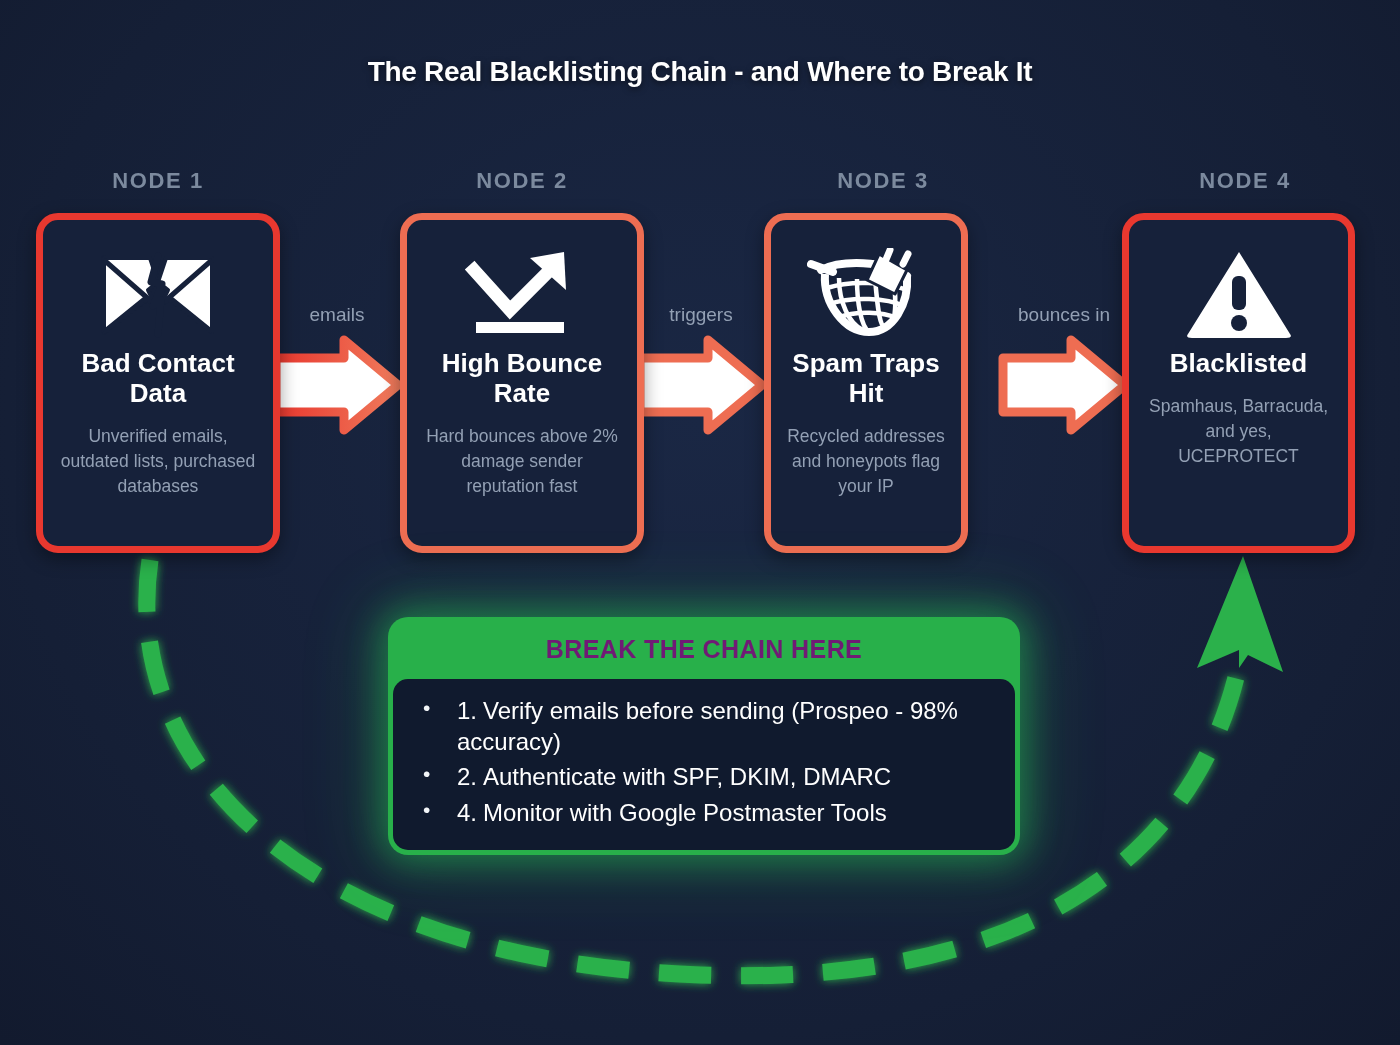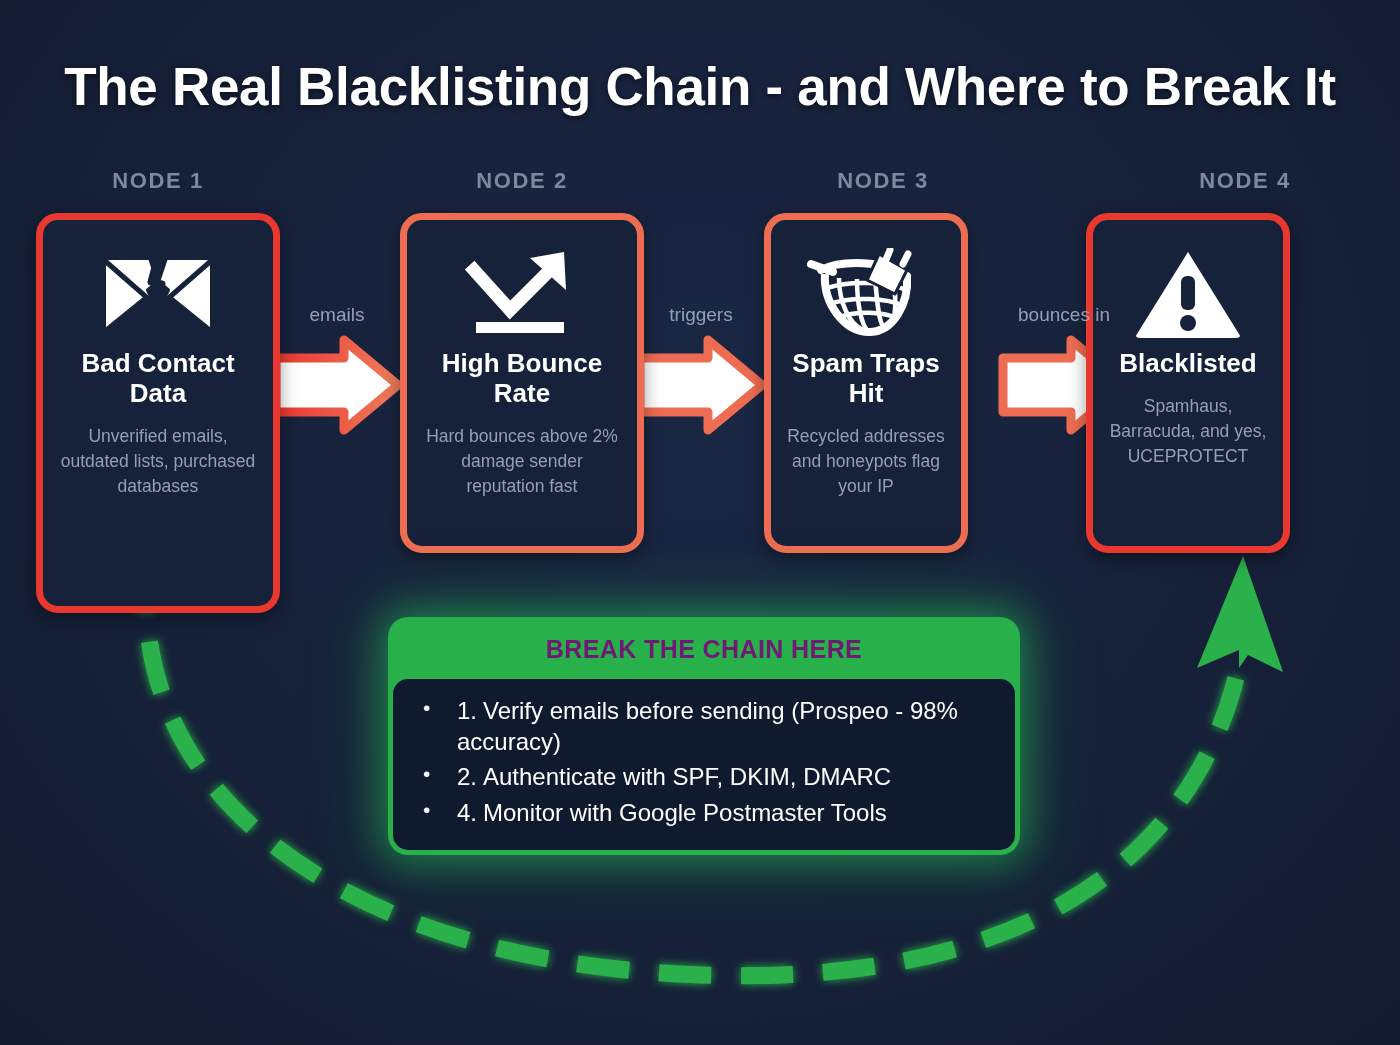--- a/index.html
+++ b/index.html
@@ -25,21 +25,21 @@
     overflow: hidden;
   }
 
   
   #title {
     position: absolute;
     top: 56px;
     left: 0;
     width: 1400px;
     text-align: center;
-    font-size: 53px;
+    font-size: 28px;
     font-weight: bold;
     color: #FFFFFF;
     letter-spacing: -0.3px;
     text-shadow: 0 2px 6px rgba(0,0,0,0.55);
     white-space: nowrap;
   }
 
   
   #overlay {
     position: absolute;
@@ -197,21 +197,21 @@
     <g>
       <path d="M 640,358 L 708,358 L 708,340 L 762,385 L 708,430 L 708,412 L 640,412 Z" fill="#FFFFFF" stroke="#EE6D52" stroke-width="9" stroke-linejoin="round"></path>
     </g>
 
     <g>
       <path d="M 1003,358 L 1071,358 L 1071,340 L 1125,385 L 1071,430 L 1071,412 L 1003,412 Z" fill="#FFFFFF" stroke="#EE6D52" stroke-width="9" stroke-linejoin="round"></path>
     </g>
   </svg>
 
   <div class="node-label" style="left:36px; top:168px; width:244px;">NODE 1</div>
-  <div class="node-box red" style="left:36px; top:213px; width:244px; height:400px;">
+  <div class="node-box red" style="left:36px; top:213px; width:244px; height:340px;">
     <div class="node-icon">
       <svg width="120" height="92" viewBox="0 0 120 92">
 
         <path d="M 6,10 L 52,10 L 60,34 L 50,42 L 57,56 L 48,52 L 6,84 Z" fill="#FFFFFF"></path>
         <path d="M 6,10 L 6,84 L 48,52 Z" fill="#FFFFFF" stroke="#16213A" stroke-width="5" stroke-linejoin="round"></path>
         <path d="M 6,10 L 52,10 L 60,34 L 50,42 L 57,56 L 48,52 L 6,84 Z" fill="#FFFFFF" stroke="#16213A" stroke-width="4" stroke-linejoin="round"></path>
 
         <path d="M 114,10 L 68,10 L 60,34 L 70,42 L 63,56 L 72,52 L 114,84 Z" fill="#FFFFFF" stroke="#16213A" stroke-width="4" stroke-linejoin="round"></path>
 
         <path d="M 6,12 L 54,54 L 66,54 L 114,12" fill="none" stroke="#16213A" stroke-width="5" stroke-linejoin="round"></path>
@@ -259,21 +259,21 @@
 
         <path d="M 72,6 L 100,22 L 88,46 L 60,32 Z" fill="#FFFFFF" stroke="#16213A" stroke-width="3" stroke-linejoin="round"></path>
         <path d="M 83,2 L 78,14 M 101,6 L 96,16" stroke="#FFFFFF" stroke-width="7" stroke-linecap="round"></path>
       </svg>
     </div>
     <div class="node-title">Spam Traps Hit</div>
     <div class="node-desc">Recycled addresses and honeypots flag your IP</div>
   </div>
 
   <div class="node-label" style="left:1126px; top:168px; width:238px;">NODE 4</div>
-  <div class="node-box red" style="left:1086px; top:213px; width:204px; height:340px;">
+  <div class="node-box red" style="left:1122px; top:213px; width:233px; height:340px;">
     <div class="node-icon">
       <svg width="110" height="92" viewBox="0 0 110 92">
         <path d="M 55,4 L 106,86 Q 109,90 102,90 L 8,90 Q 1,90 4,86 Z" fill="#FFFFFF"></path>
         <rect x="48" y="28" width="14" height="34" rx="6" fill="#16213A"></rect>
         <circle cx="55" cy="75" r="8" fill="#16213A"></circle>
       </svg>
     </div>
     <div class="node-title">Blacklisted</div>
     <div class="node-desc">Spamhaus, Barracuda, and yes, UCEPROTECT</div>
   </div>

